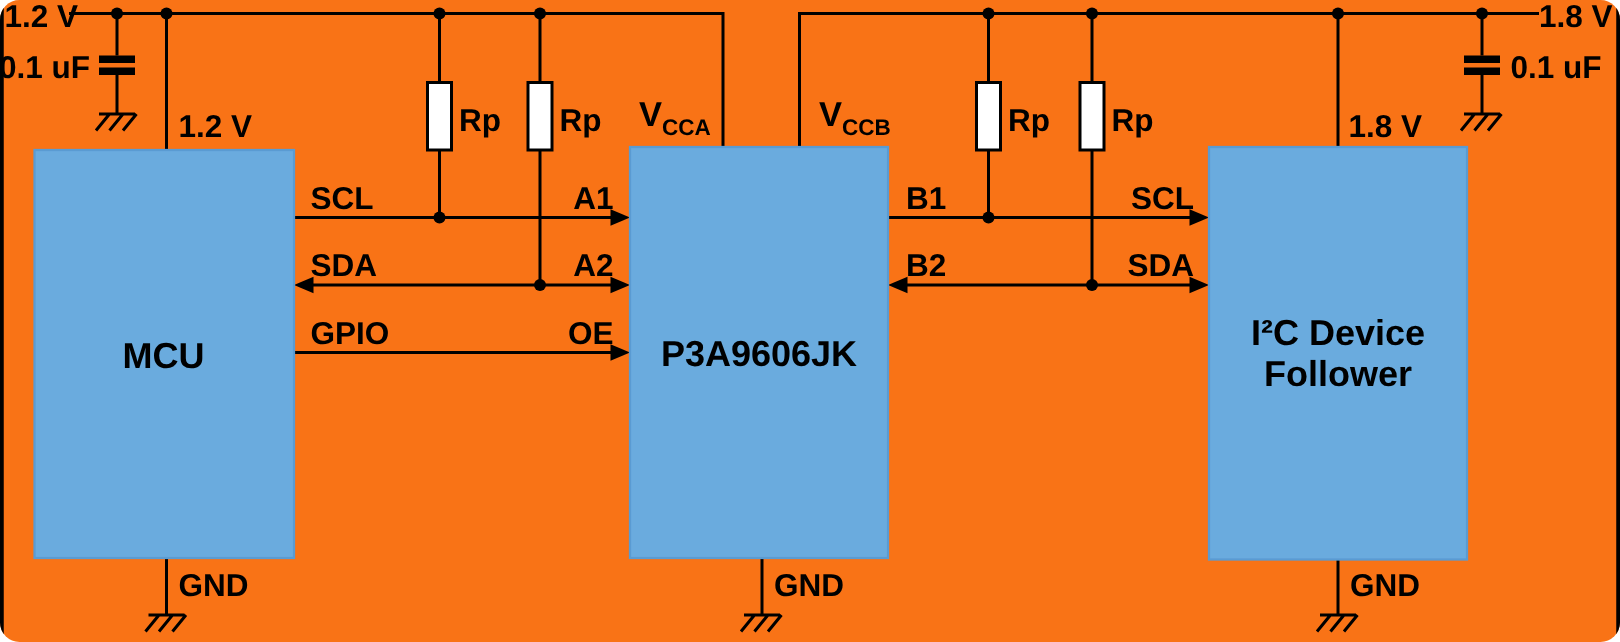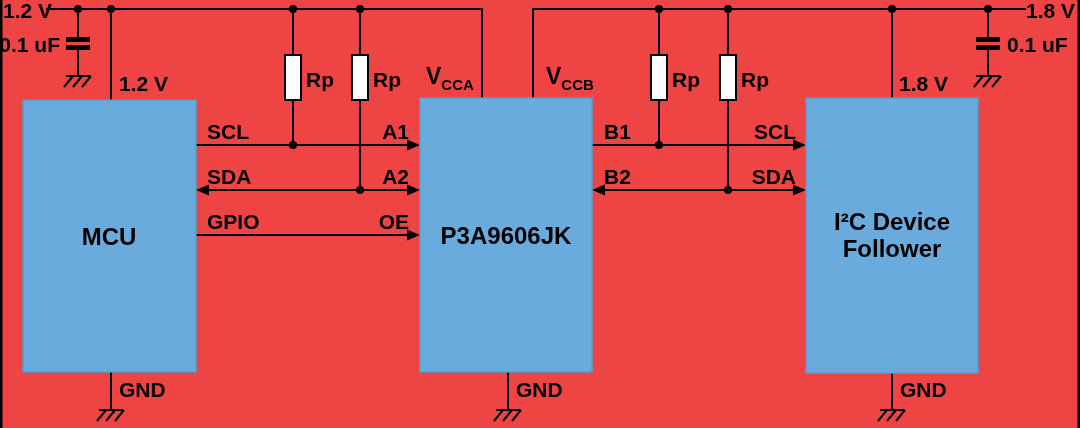--- a/index.html
+++ b/index.html
@@ -1,22 +1,23 @@
 <!DOCTYPE html>
 <html><head>
 <meta charset="utf-8">
 <style>
   html, body { margin: 0; padding: 0; background: #ffffff; }
   .stage {
     position: relative;
     width: 1080px;
     height: 428px;
-    background: #ef4444;
+    background: #f97316;
     overflow: hidden;
     font-family: "Liberation Sans", sans-serif;
+    border-radius: 13px;
   }
   svg { position: absolute; top: 0; left: 0; display: block; }
   text {
     font-family: "Liberation Sans", sans-serif;
     font-weight: bold;
     fill: #000000;
   }
   .lbl  { font-size: 21px; }
   .ttl  { font-size: 24px; }
   .vmain { font-size: 23px; }

